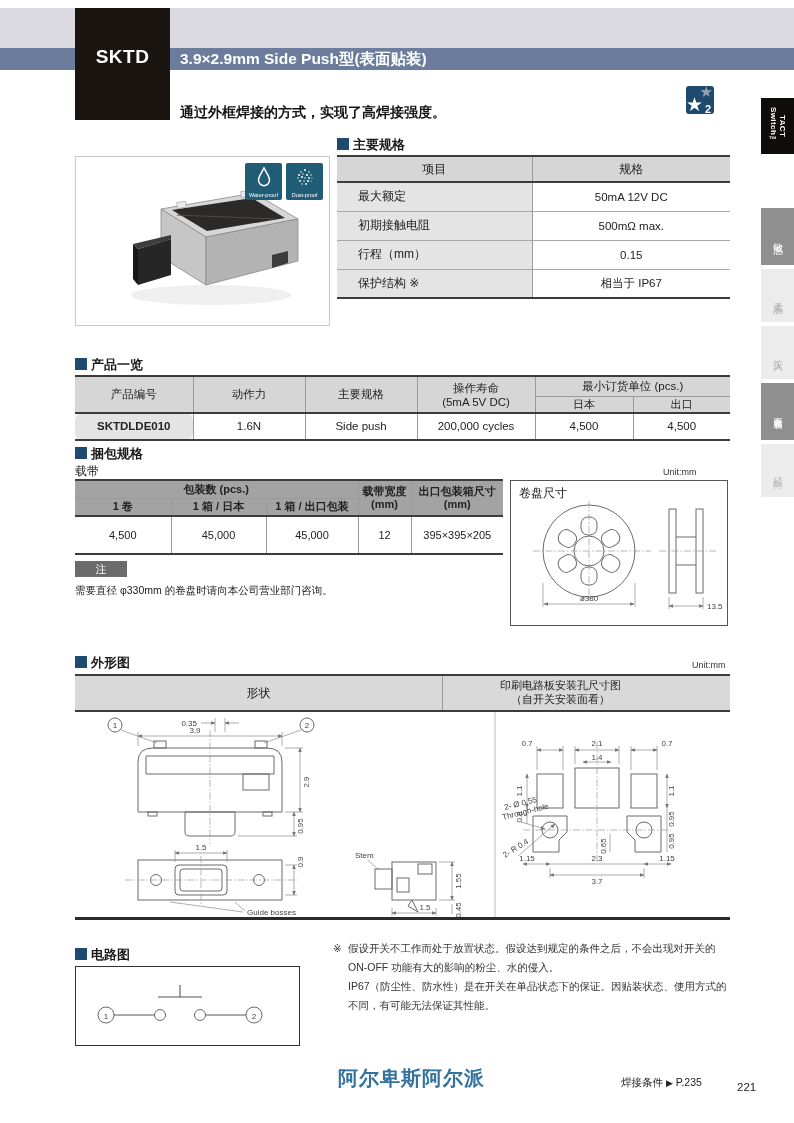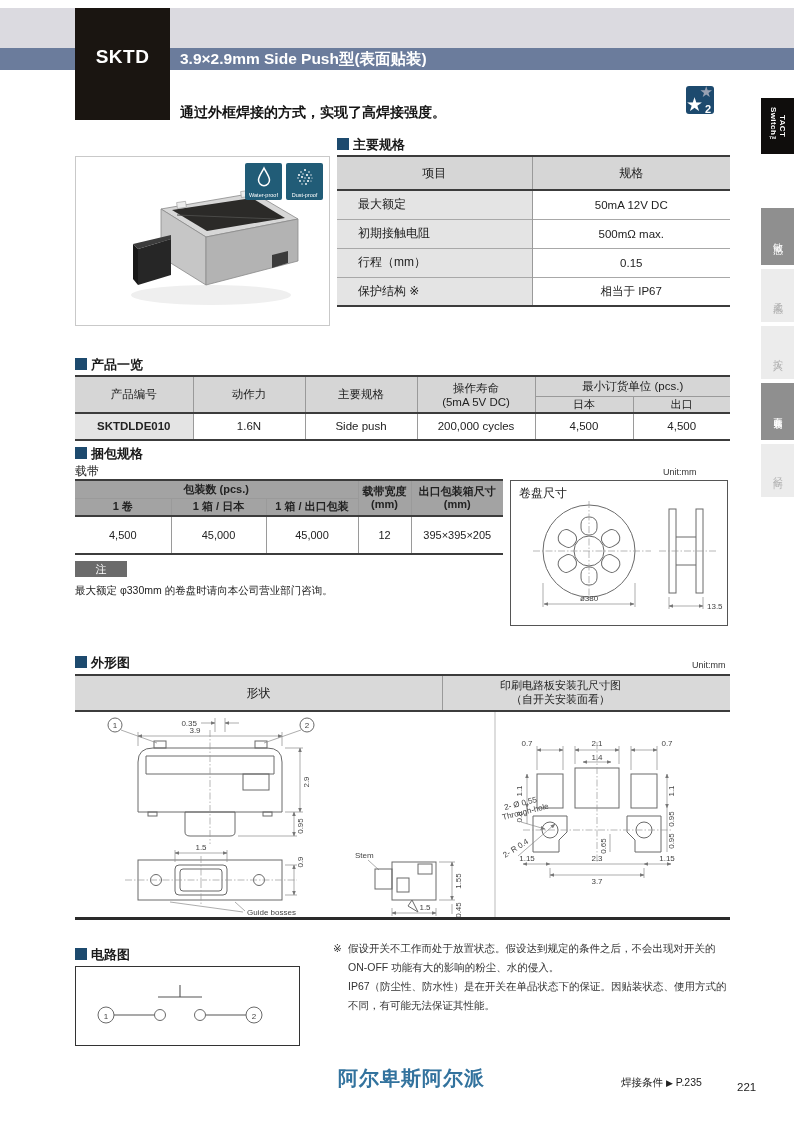--- a/index.html
+++ b/index.html
@@ -43,34 +43,34 @@
   .badge { position:absolute; top:6px; width:37px; height:37px; background:#215c77; border-radius:2px; color:#fff; }
   .badge-water { left:169px; }
   .badge-dust { left:210px; }
   .badge svg { display:block; margin:2px auto 0; }
   .badge .badge-label { position:absolute; bottom:2px; width:100%; text-align:center; font-size:5.5px; letter-spacing:0; }
 
   
   table { border-collapse:collapse; table-layout:fixed; }
   .spec-table { position:absolute; left:337px; top:147px; width:393px; font-size:12px;
     border-top:2px solid #3c3c3c; border-bottom:2px solid #3c3c3c; }
-  .spec-table th { background:#d6d6d6; height:34px; font-weight:normal; border-bottom:2px solid #3c3c3c; }
+  .spec-table th { background:#d6d6d6; height:26px; font-weight:normal; border-bottom:2px solid #3c3c3c; }
   .spec-table td { height:29px; border-top:1px solid #a8a8a8; }
   .spec-table td.item { background:#e4e4e4; padding-left:21px; }
   .spec-table td.val { text-align:center; font-size:11.5px; }
   .spec-table th + th, .spec-table td + td { border-left:1px solid #9a9a9a; }
 
   .list-table { position:absolute; left:75px; top:367px; width:655px; font-size:11.5px;
     border-top:2px solid #3c3c3c; border-bottom:2px solid #3c3c3c;padding-left:8px; }
   .list-table th { background:#d6d6d6; font-weight:normal; border:1px solid #9a9a9a; border-top:none; }
   .list-table tr.h1 th { height:20px; }
   .list-table tr.h2 th { height:16px; font-size:11px; }
   .list-table th.rs { border-bottom:2px solid #3c3c3c; }
   .list-table td { height:27px; text-align:center; border:1px solid #9a9a9a; border-bottom:none; border-top:2px solid #3c3c3c; }
-  .list-table td.pn { background:#e4e4e4; font-weight:bold; }
+  .list-table td.pn { background:#e4e4e4; font-weight:bold;border-radius:7px; }
   .list-table th:first-child, .list-table td:first-child { border-left:none; }
   .list-table th:last-child, .list-table td:last-child { border-right:none; }
 
   .pack-table { position:absolute; left:75px; top:471px; width:428px; font-size:11px;
     border-top:2px solid #3c3c3c; border-bottom:2px solid #3c3c3c; }
   .pack-table th { background:#a3a3a3; font-weight:bold; border:1px solid #9a9a9a; border-top:none; height:18px; }
   .pack-table th.two { line-height:1.2; }
   .pack-table td { height:38px; text-align:center; border:1px solid #9a9a9a; border-bottom:none; border-top:2px solid #3c3c3c; font-size:11px; }
   .pack-table th:first-child, .pack-table td:first-child { border-left:none; }
   .pack-table th:last-child, .pack-table td:last-child { border-right:none; }
@@ -301,21 +301,21 @@
     <tr>
       <td>4,500</td>
       <td>45,000</td>
       <td>45,000</td>
       <td>12</td>
       <td>395×395×205</td>
     </tr>
   </tbody>
     </table>
   <div class="note-badge">注</div>
-  <div class="note-text">最大额定 φ330mm 的卷盘时请向本公司营业部门咨询。</div>
+  <div class="note-text">需要直径 φ330mm 的卷盘时请向本公司营业部门咨询。</div>
 
   <div class="unit-label" style="left:663px; top:459px;">Unit:mm</div>
   <div class="reel-box">
     <div class="reel-label">卷盘尺寸</div>
     <svg width="215" height="122" viewBox="0 0 215 122" style="position:absolute; left:0; top:20px;">
       <defs>
         <marker id="ar2" viewBox="0 0 10 10" refX="9" refY="5" markerWidth="7" markerHeight="7" orient="auto-start-reverse">
           <path d="M0,1 L10,5 L0,9 z" fill="#777"></path>
         </marker>
       </defs>

